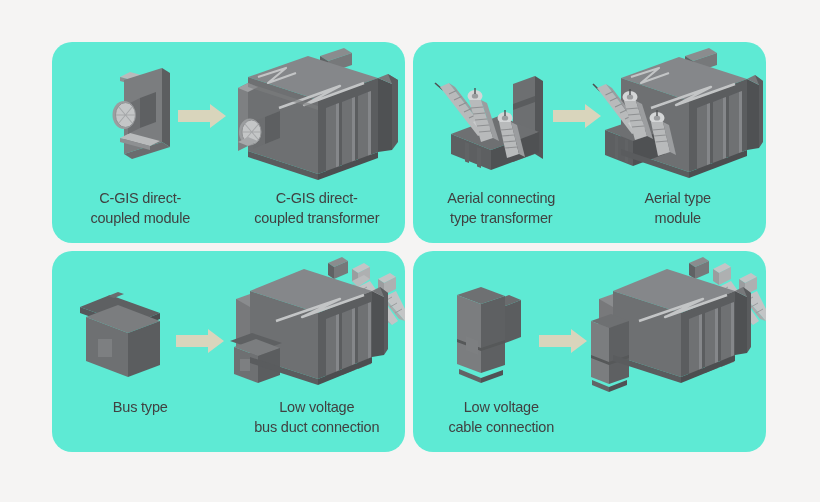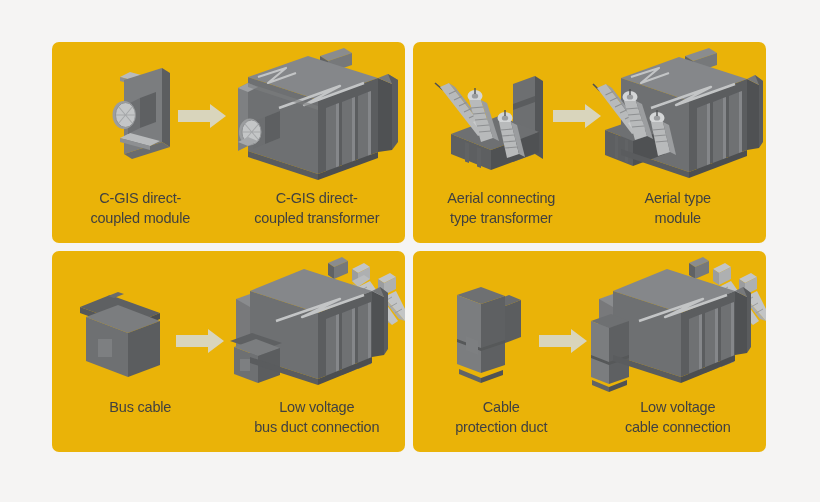--- a/index.html
+++ b/index.html
@@ -18,22 +18,22 @@
     left: 52px;
     top: 42px;
     width: 714px;
     height: 418px;
     display: grid;
     grid-template-columns: 353px 353px;
     grid-template-rows: 201px 201px;
     gap: 8px 8px;
   }
   .panel {
-    background: #eab308;
-    border-radius: 7px;
+    background: #5eead4;
+    border-radius: 20px;
     position: relative;
     overflow: hidden;
   }
   .stage {
     position: absolute;
     left: 0;
     top: 0;
     width: 100%;
     height: 148px;
   }
@@ -409,21 +409,21 @@
           <polygon points="182,96 206,105 206,132 182,123" fill="#6e7072"></polygon>
           <polygon points="206,105 228,97 228,124 206,132" fill="#5b5d5f"></polygon>
           <rect x="188" y="108" width="10" height="12" fill="#7d7f81"></rect>
 
           <polygon points="198,106 266,128 266,134 198,112" fill="#5a5c5e"></polygon>
           <polygon points="266,128 320,106 320,112 266,134" fill="#4c4e50"></polygon>
         </g>
       </svg>
     </div>
     <div class="captions">
-      <div class="caption">Bus cable</div>
+      <div class="caption">Bus type</div>
       <div class="caption">Low voltage
 bus duct connection</div>
     </div>
   </div>
 
   <div class="panel">
     <div class="stage">
       <svg viewBox="0 0 353 148" xmlns="http://www.w3.org/2000/svg">
 
         <g>
@@ -514,20 +514,18 @@
           <rect x="184" y="85" width="10" height="12" fill="#7d7f81" transform="skewY(20)"></rect>
           <polygon points="179,129 196,136 196,141 179,134" fill="#626466"></polygon>
           <polygon points="196,136 214,129 214,134 196,141" fill="#505254"></polygon>
 
           <polygon points="200,104 268,126 268,132 200,110" fill="#5a5c5e"></polygon>
           <polygon points="268,126 322,104 322,110 268,132" fill="#4c4e50"></polygon>
         </g>
       </svg>
     </div>
     <div class="captions">
-      <div class="caption">Cable
-protection duct</div>
       <div class="caption">Low voltage
 cable connection</div>
     </div>
   </div>
 
 </div>
 
 </body></html>

